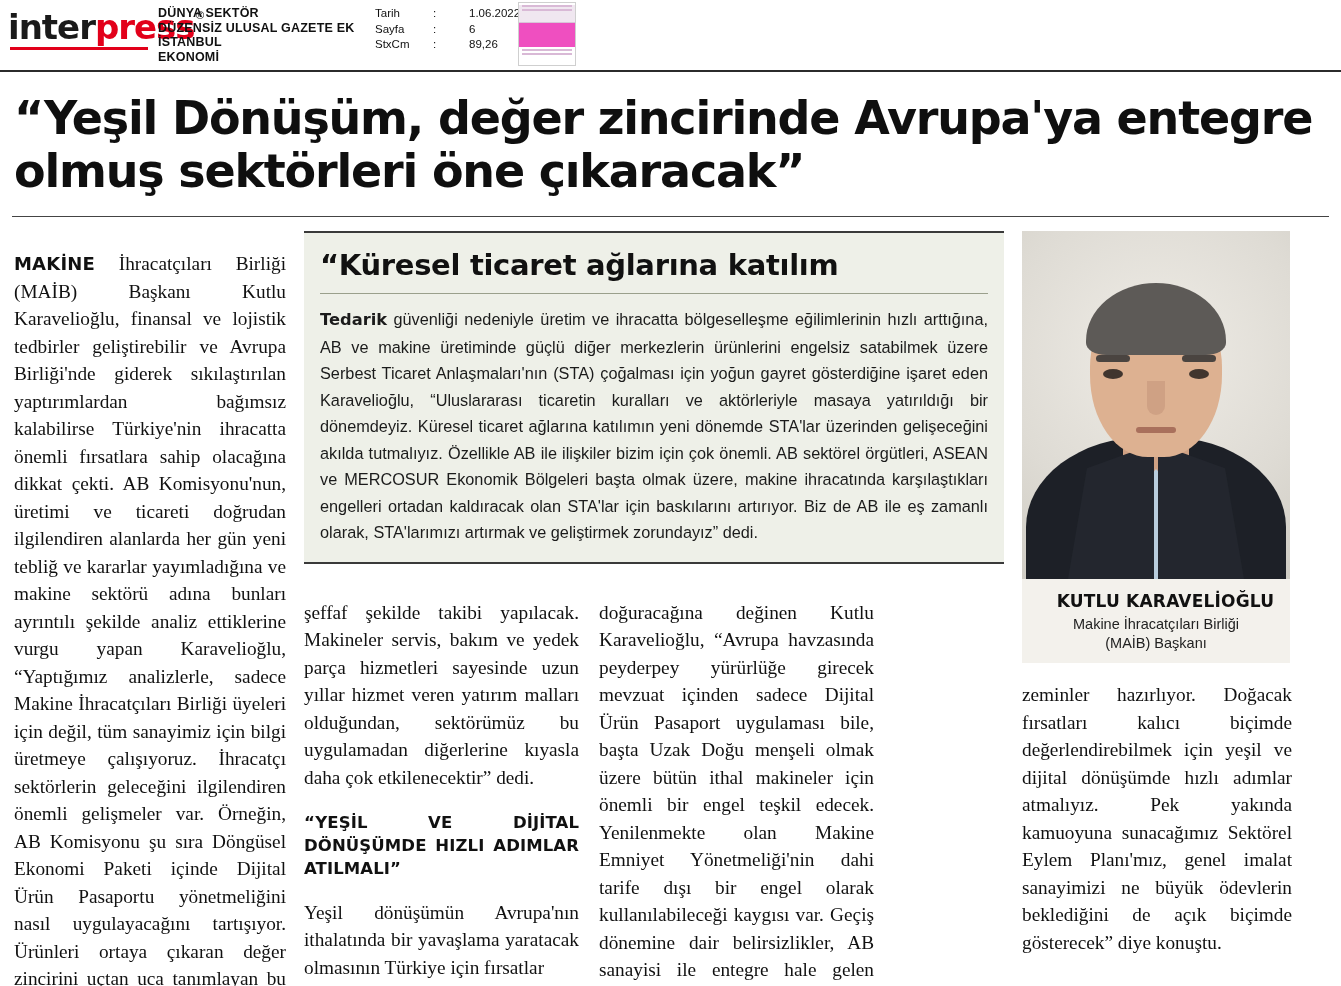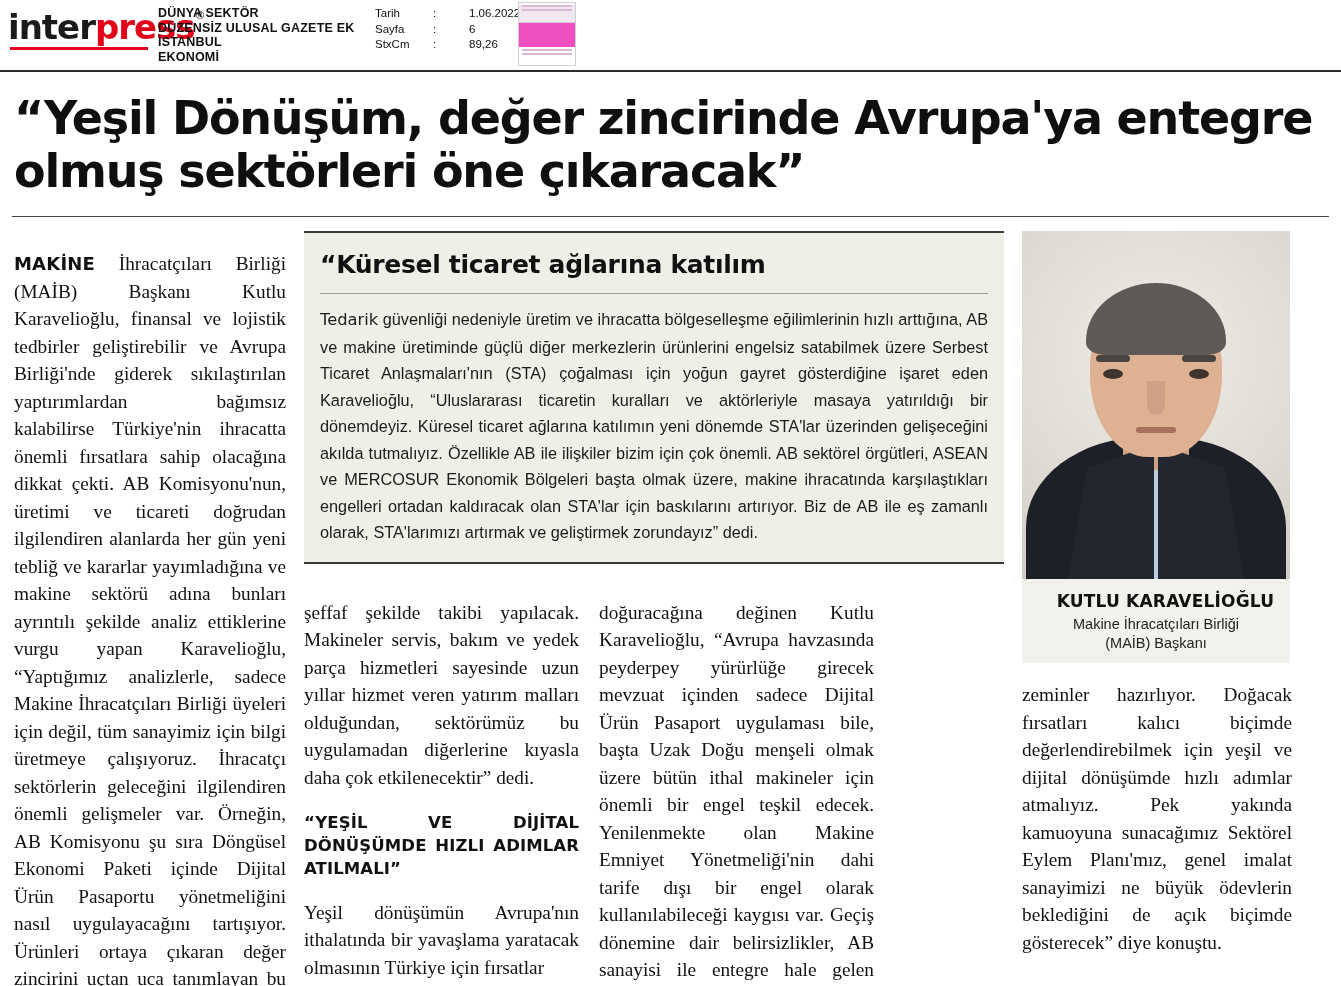--- a/index.html
+++ b/index.html
@@ -163,40 +163,40 @@
   .callout {
     border-top: 2px solid #3a3a3a;
     border-bottom: 2px solid #3a3a3a;
     background: #eef0e8;
     padding: 14px 16px 16px 16px;
     box-sizing: border-box;
   }
   .callout-title {
     font-family: "DejaVu Sans", sans-serif;
     font-weight: bold;
-    font-size: 25px;
+    font-size: 29px;
     line-height: 36px;
     color: #111;
     letter-spacing: -.3px;
   }
   .callout-sep {
     height: 1px;
     background: #9aa08c;
     margin: 10px 0 12px 0;
   }
   .callout-body {
     font-family: "Liberation Sans", sans-serif;
     font-size: 16.3px;
     line-height: 26.5px;
     text-align: justify;
     color: #1b1b1b;
   }
   .callout-body b {
     font-family: "DejaVu Sans", sans-serif;
-    font-weight: normal;
+    font-weight: bold;
   }
 
   .mid-cols {
     display: flex;
     gap: 20px;
     margin-top: 16px;
   }
   .col2, .col3 {
     width: 275px;
     font-size: 19.3px;

